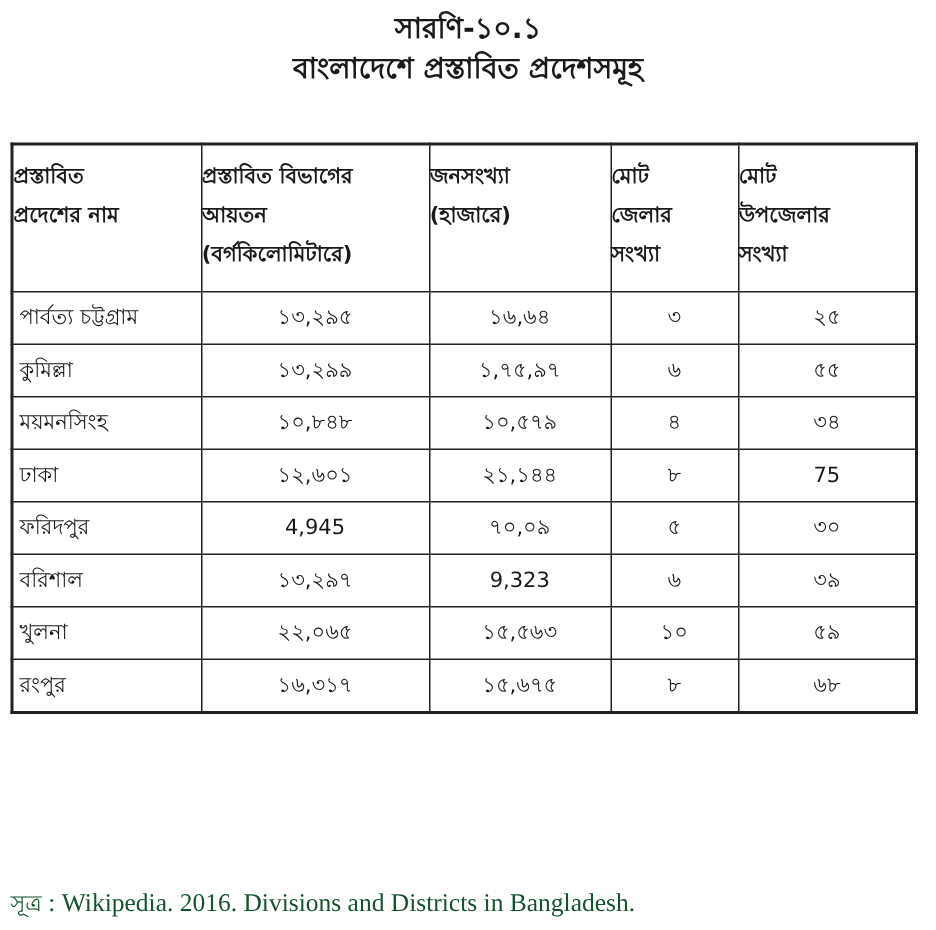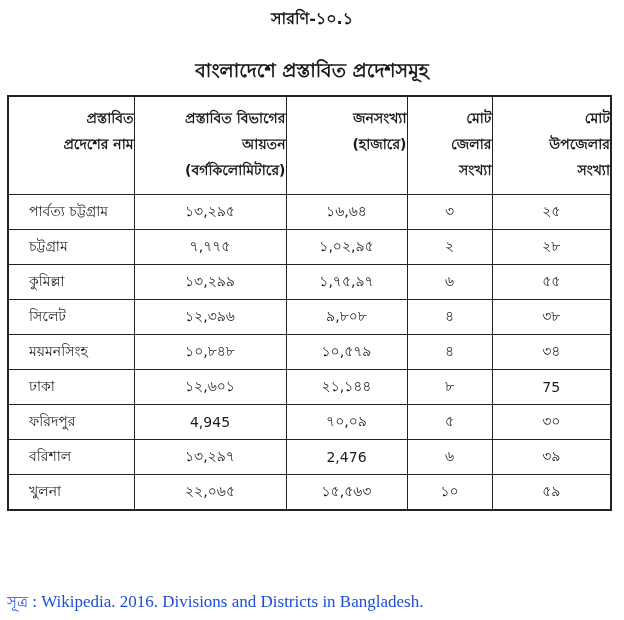--- a/index.html
+++ b/index.html
@@ -16,29 +16,28 @@
       font-family: "DejaVu Sans", sans-serif;
     }
     .title-block {
       position: absolute;
       left: 0;
       top: 6px;
       width: 624px;
       text-align: center;
     }
     .title-line1 {
-      font-size: 16px;
+      font-size: 19px;
       font-weight: bold;
       line-height: 26px;
     }
     .title-line2 {
       font-size: 19px;
       font-weight: bold;
       line-height: 28px;
-      margin-top: 24px;
     }
     table.data-table {
       position: absolute;
       left: 7px;
       top: 95px;
       border-collapse: collapse;
       table-layout: fixed;
       width: 603px;
       border: 2px solid #222;
     }
@@ -46,42 +45,42 @@
     table.data-table td {
       border: 1.5px solid #222;
       padding: 0;
       font-size: 14px;
       color: #1a1a1a;
     }
     table.data-table th {
       height: 98px;
       vertical-align: top;
       font-weight: bold;
-      text-align: right;
+      text-align: left;
       padding-top: 8px;
       line-height: 26px;
       box-sizing: border-box;
     }
     table.data-table td {
       height: 34px;
       text-align: center;
       vertical-align: middle;
     }
     table.data-table td.name-cell {
       text-align: left;
-      padding-left: 20px;
+      padding-left: 4px;
     }
     .hdr-line { display: block; }
     .source-note {
       position: absolute;
       left: 7px;
       top: 590px;
       font-family: "Liberation Serif", serif;
       font-size: 17px;
-      color: #1d4ed8;
+      color: #14532d;
       white-space: nowrap;
     }
     .source-label {
       font-family: "DejaVu Sans", sans-serif;
       font-size: 15px;
     }
   </style>
 </head>
 <body>
 
@@ -127,39 +126,25 @@
   </thead>
   <tbody>
     <tr>
       <td class="name-cell">পার্বত্য চট্টগ্রাম</td>
       <td>১৩,২৯৫</td>
       <td>১৬,৬৪</td>
       <td>৩</td>
       <td>২৫</td>
     </tr>
     <tr>
-      <td class="name-cell">চট্টগ্রাম</td>
-      <td>৭,৭৭৫</td>
-      <td>১,০২,৯৫</td>
-      <td>২</td>
-      <td>২৮</td>
-    </tr>
-    <tr>
       <td class="name-cell">কুমিল্লা</td>
       <td>১৩,২৯৯</td>
       <td>১,৭৫,৯৭</td>
       <td>৬</td>
       <td>৫৫</td>
-    </tr>
-    <tr>
-      <td class="name-cell">সিলেট</td>
-      <td>১২,৩৯৬</td>
-      <td>৯,৮০৮</td>
-      <td>৪</td>
-      <td>৩৮</td>
     </tr>
     <tr>
       <td class="name-cell">ময়মনসিংহ</td>
       <td>১০,৮৪৮</td>
       <td>১০,৫৭৯</td>
       <td>৪</td>
       <td>৩৪</td>
     </tr>
     <tr>
       <td class="name-cell">ঢাকা</td>
@@ -171,27 +156,34 @@
     <tr>
       <td class="name-cell">ফরিদপুর</td>
       <td>4,945</td>
       <td>৭০,০৯</td>
       <td>৫</td>
       <td>৩০</td>
     </tr>
     <tr>
       <td class="name-cell">বরিশাল</td>
       <td>১৩,২৯৭</td>
-      <td>2,476</td>
+      <td>9,323</td>
       <td>৬</td>
       <td>৩৯</td>
     </tr>
     <tr>
       <td class="name-cell">খুলনা</td>
       <td>২২,০৬৫</td>
       <td>১৫,৫৬৩</td>
       <td>১০</td>
       <td>৫৯</td>
     </tr>
+    <tr>
+      <td class="name-cell">রংপুর</td>
+      <td>১৬,৩১৭</td>
+      <td>১৫,৬৭৫</td>
+      <td>৮</td>
+      <td>৬৮</td>
+    </tr>
   </tbody>
 </table>
 
 <div class="source-note"><span class="source-label">সূত্র</span><span> : </span><span>Wikipedia. 2016. Divisions and Districts in Bangladesh.</span></div>
 
 </body></html>

